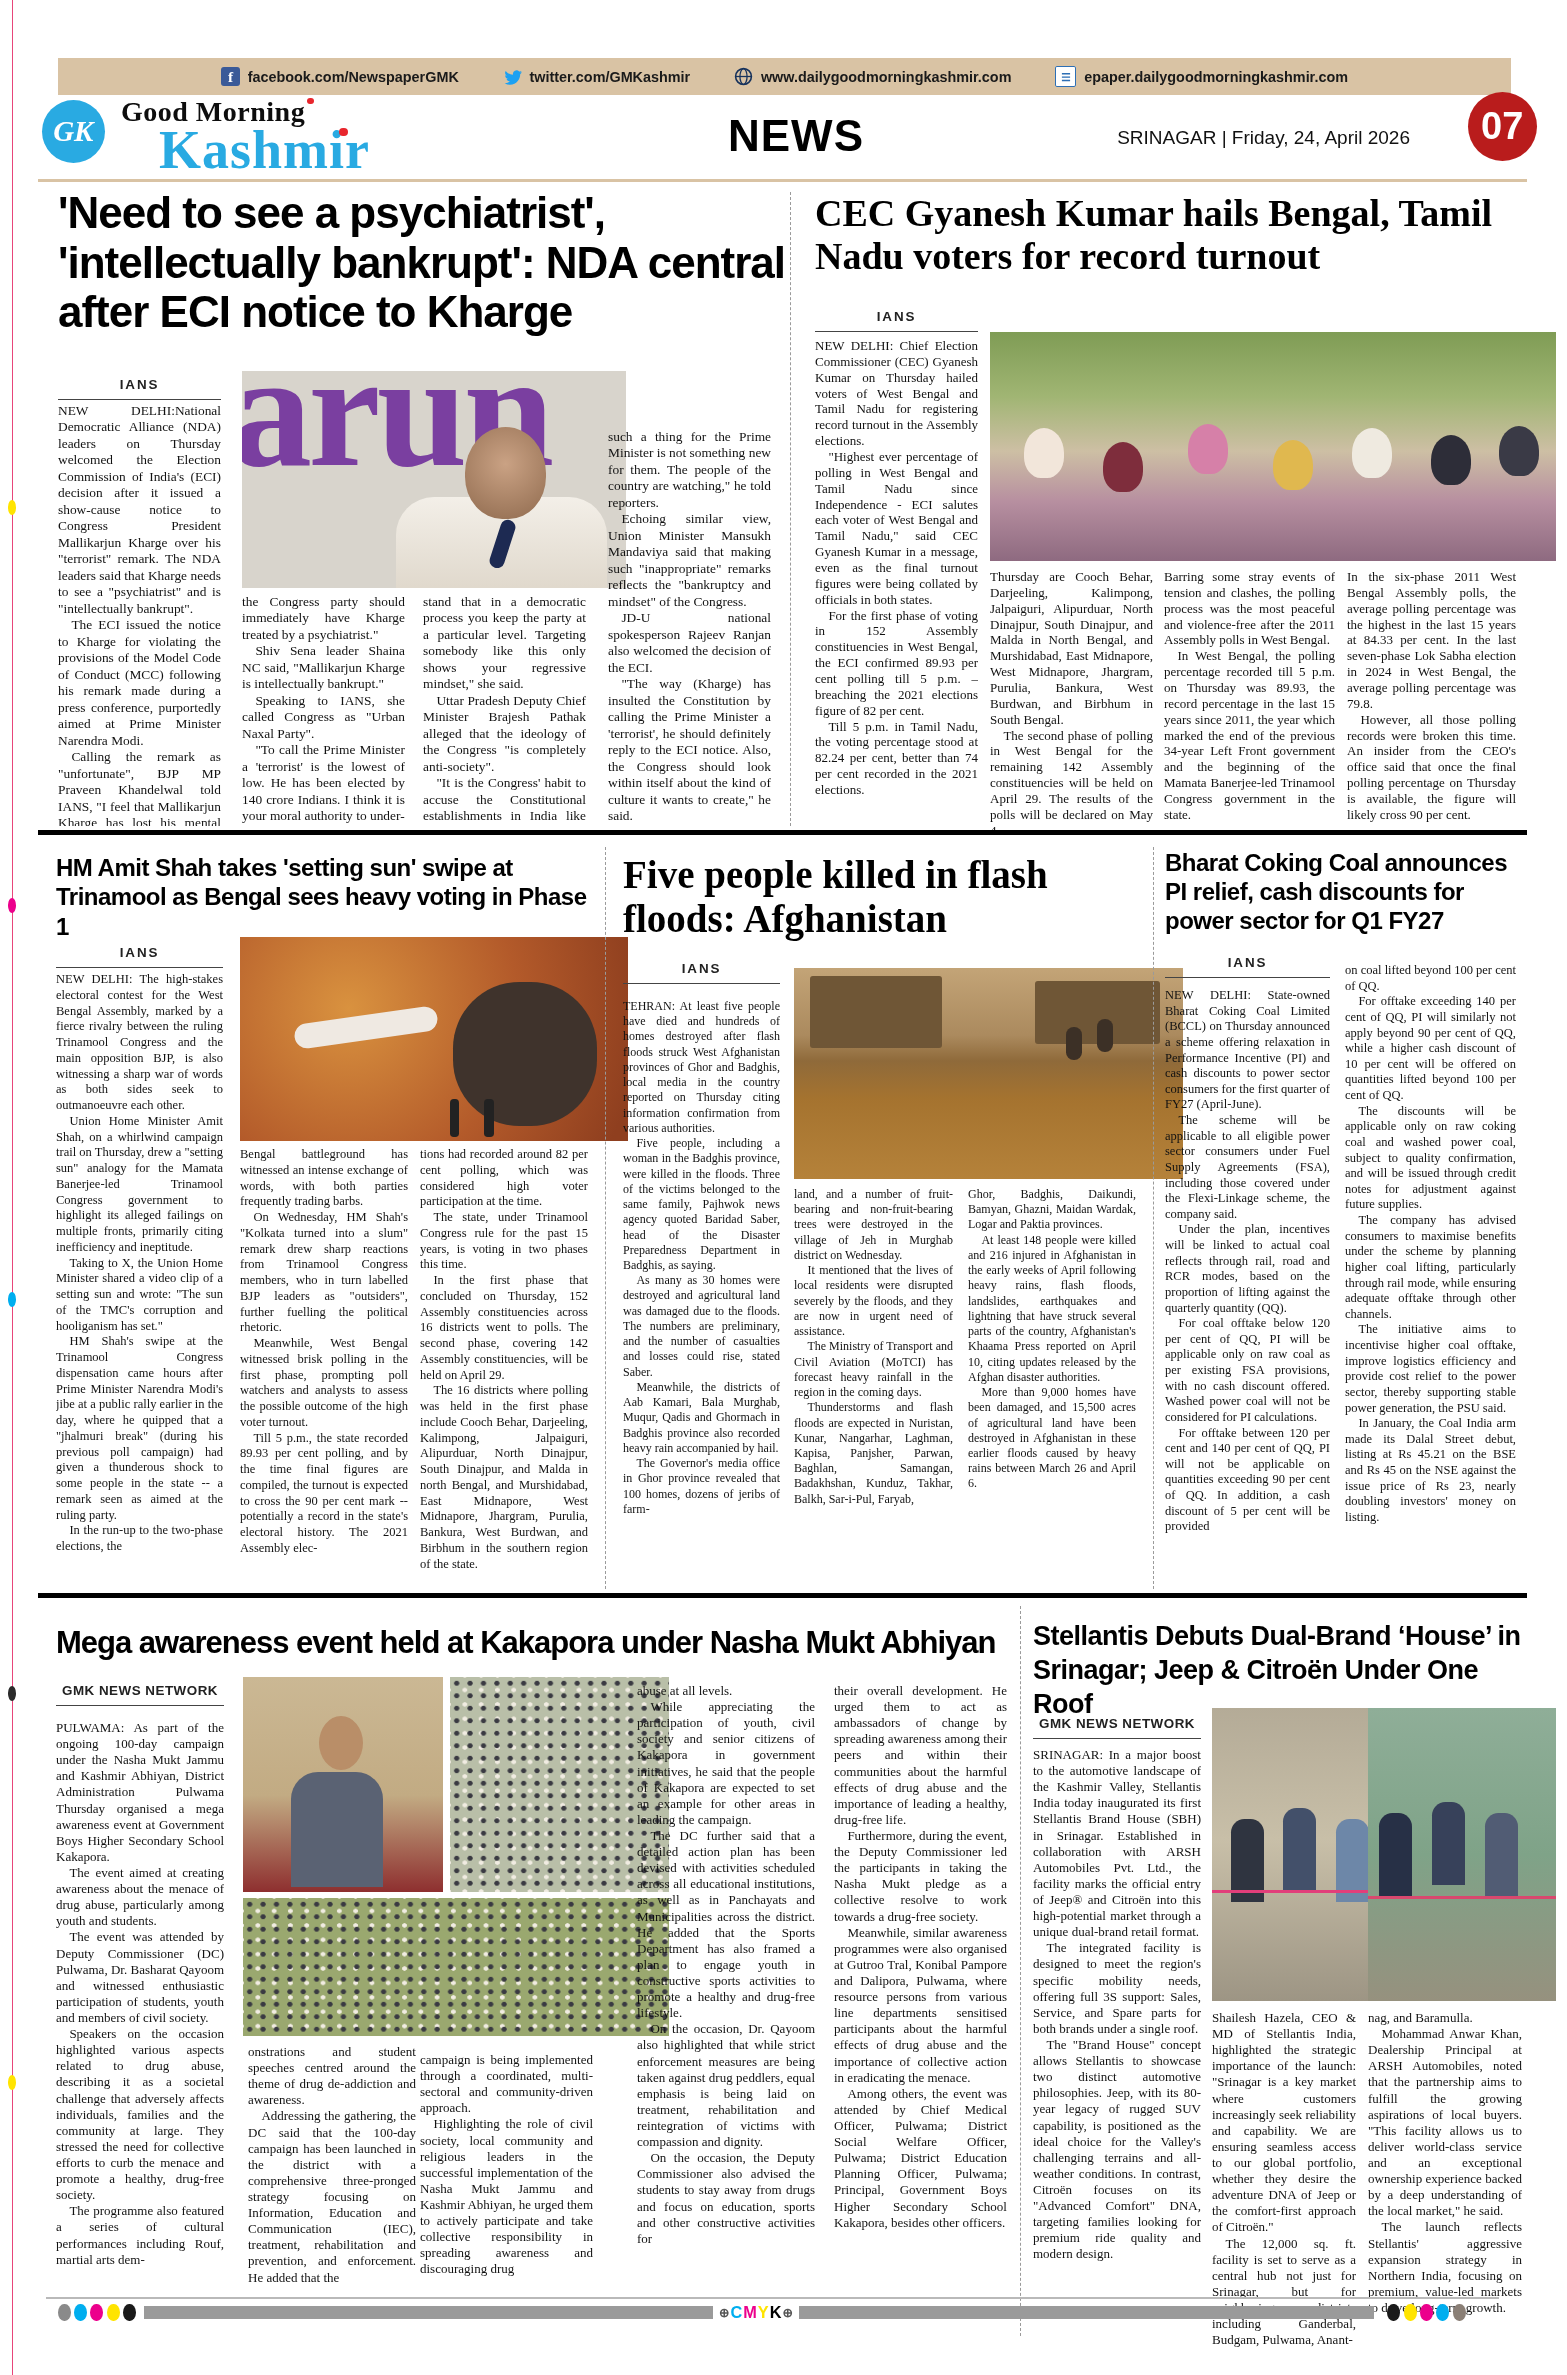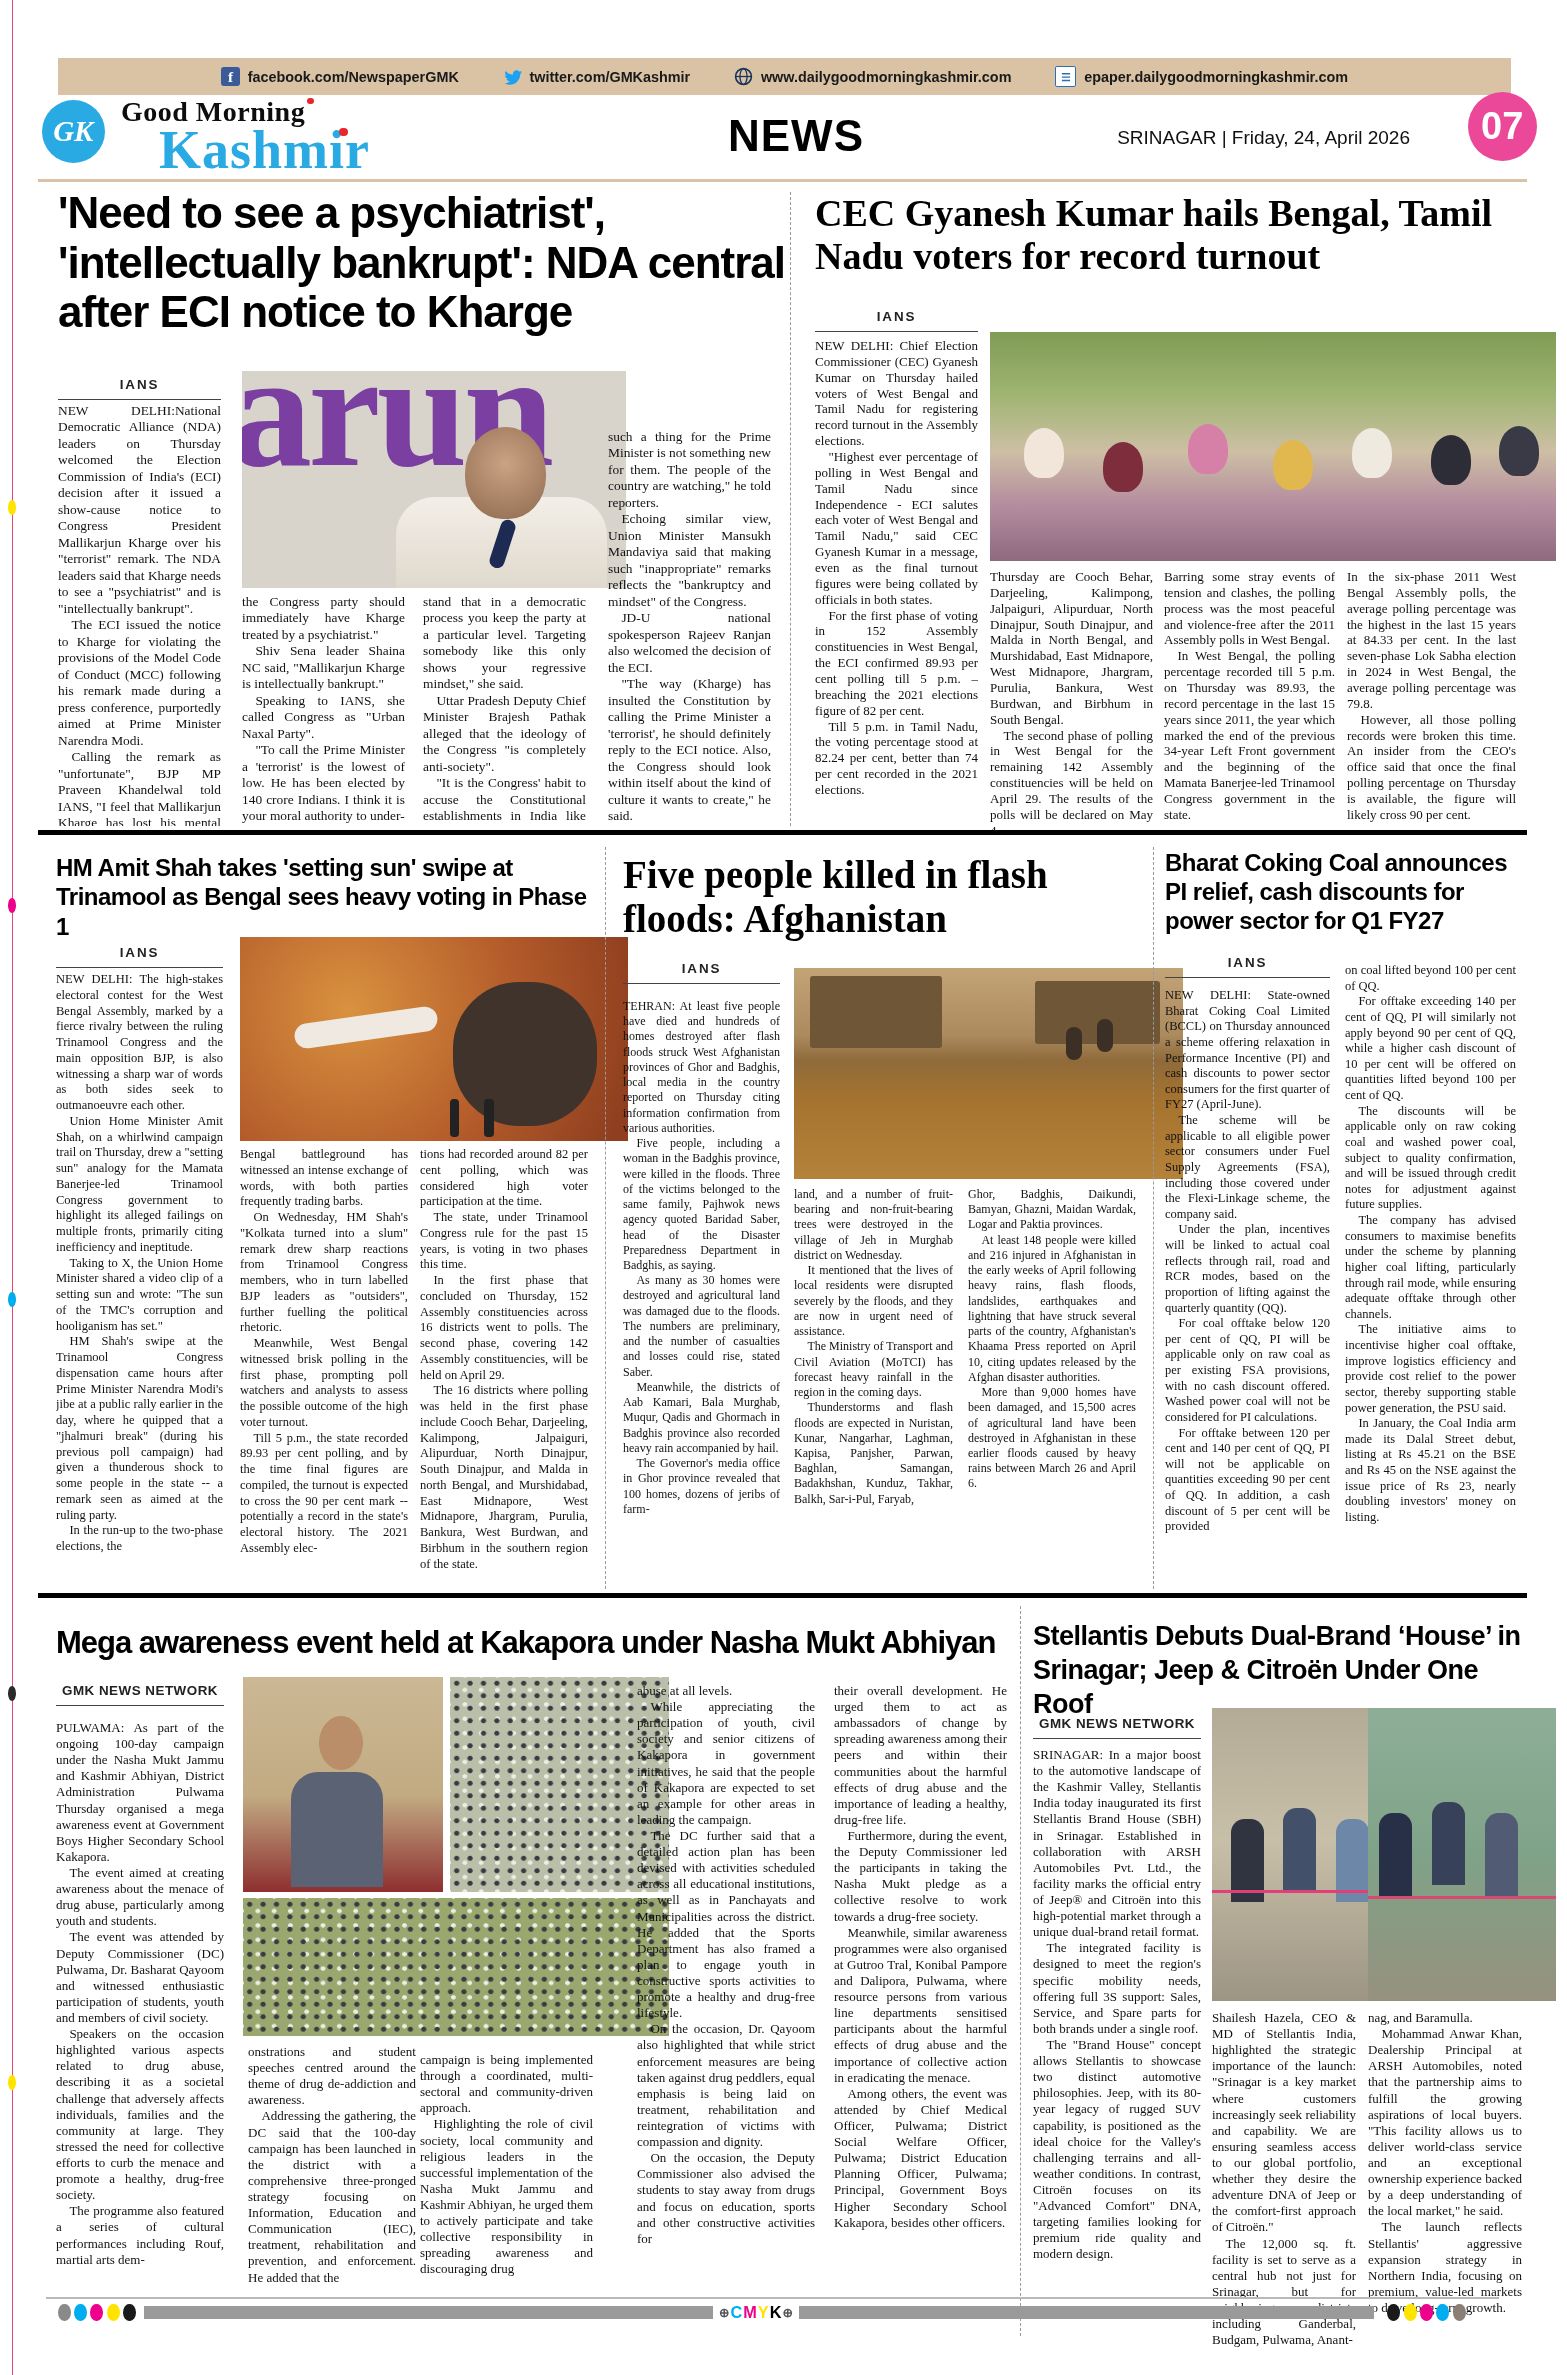--- a/index.html
+++ b/index.html
@@ -28,21 +28,21 @@
   .gm .reddot{display:inline-block;width:6.7px;height:6.7px;border-radius:50%;background:#e8262d;
       vertical-align:top;margin-left:1.9px;margin-top:1.9px;}
   .kashmir{position:absolute;left:81px;top:25px;font-family:"Liberation Serif",serif;font-weight:700;
       font-size:54px;color:#29aae2;letter-spacing:1px;margin-left:40px;}
   .kashmir .idot{position:absolute;left:180px;top:8.6px;width:8.6px;height:8.6px;border-radius:50%;background:#e8262d;}
   .news-label{position:absolute;left:0;right:0;top:17.3px;text-align:center;
       font-family:"Liberation Sans",sans-serif;font-weight:900;font-size:44px;letter-spacing:1px;color:#000;}
   .dateline{position:absolute;right:144px;top:33px;font-family:"Liberation Sans",sans-serif;
       font-size:19px;font-weight:500;color:#111;}
   .pagenum{position:absolute;right:17.3px;top:-1.9px;width:69px;height:69px;border-radius:50%;
-      background:#ec4899;color:#fff;display:flex;align-items:center;justify-content:center;
+      background:#b91c1c;color:#fff;display:flex;align-items:center;justify-content:center;
       font-family:"Liberation Sans",sans-serif;font-weight:900;font-size:38px;}
   .mastrule{position:absolute;left:38px;top:179px;width:1489px;height:2.9px;background:#d9c3a4;}
   
   .h-sans{position:absolute;font-family:"Liberation Sans",sans-serif;font-weight:900;color:#000;
           letter-spacing:-1px;}
   .h-serif{position:absolute;font-family:"Liberation Serif",serif;font-weight:900;color:#000;}
   .byline{position:absolute;text-align:center;font-family:"Liberation Sans",sans-serif;
           font-weight:700;font-size:13.4px;letter-spacing:1.9px;color:#222;
           border-bottom:1.9px solid #444;padding-bottom:6.7px;}
   .col{position:absolute;overflow:hidden;text-align:justify;color:#121212;}

